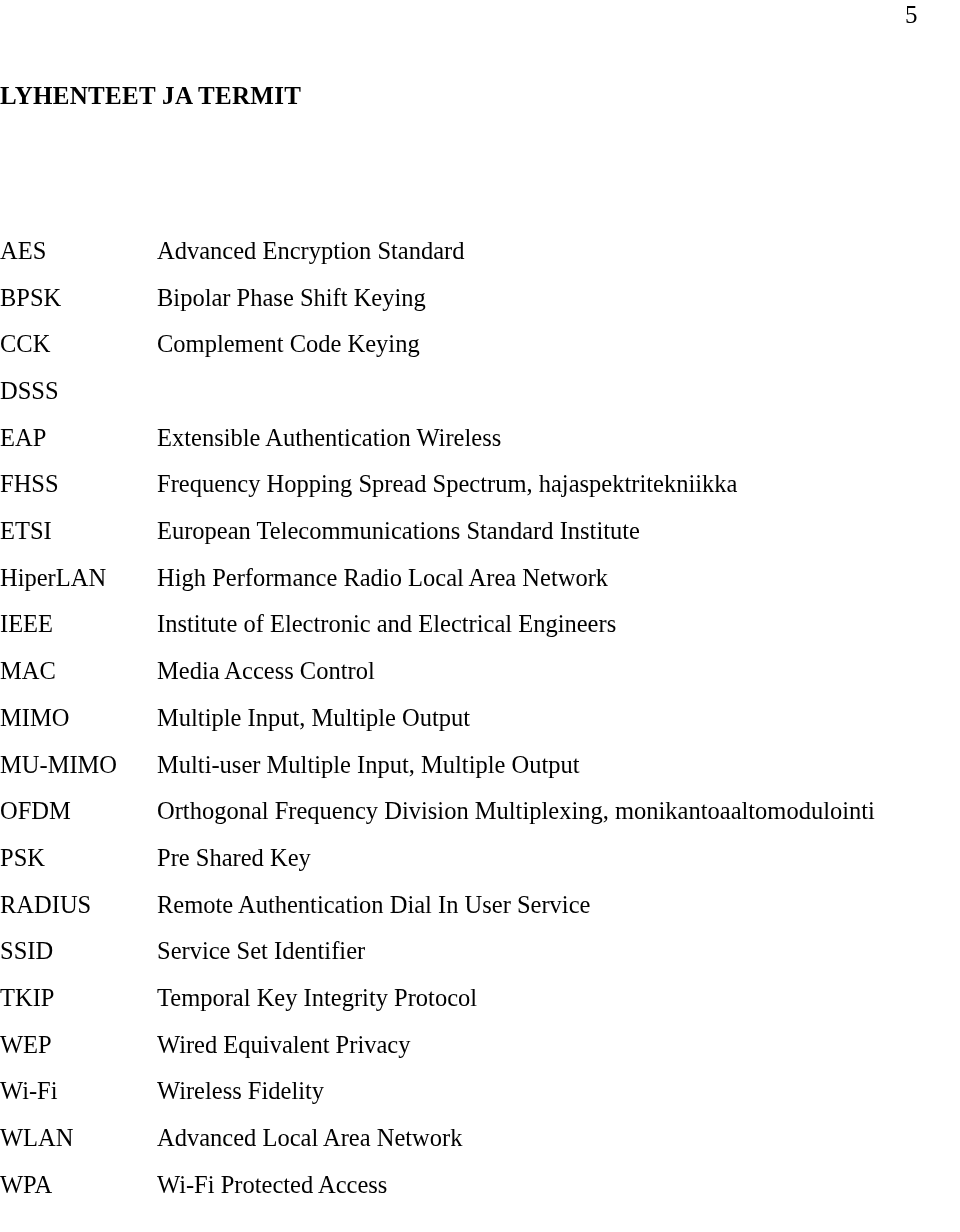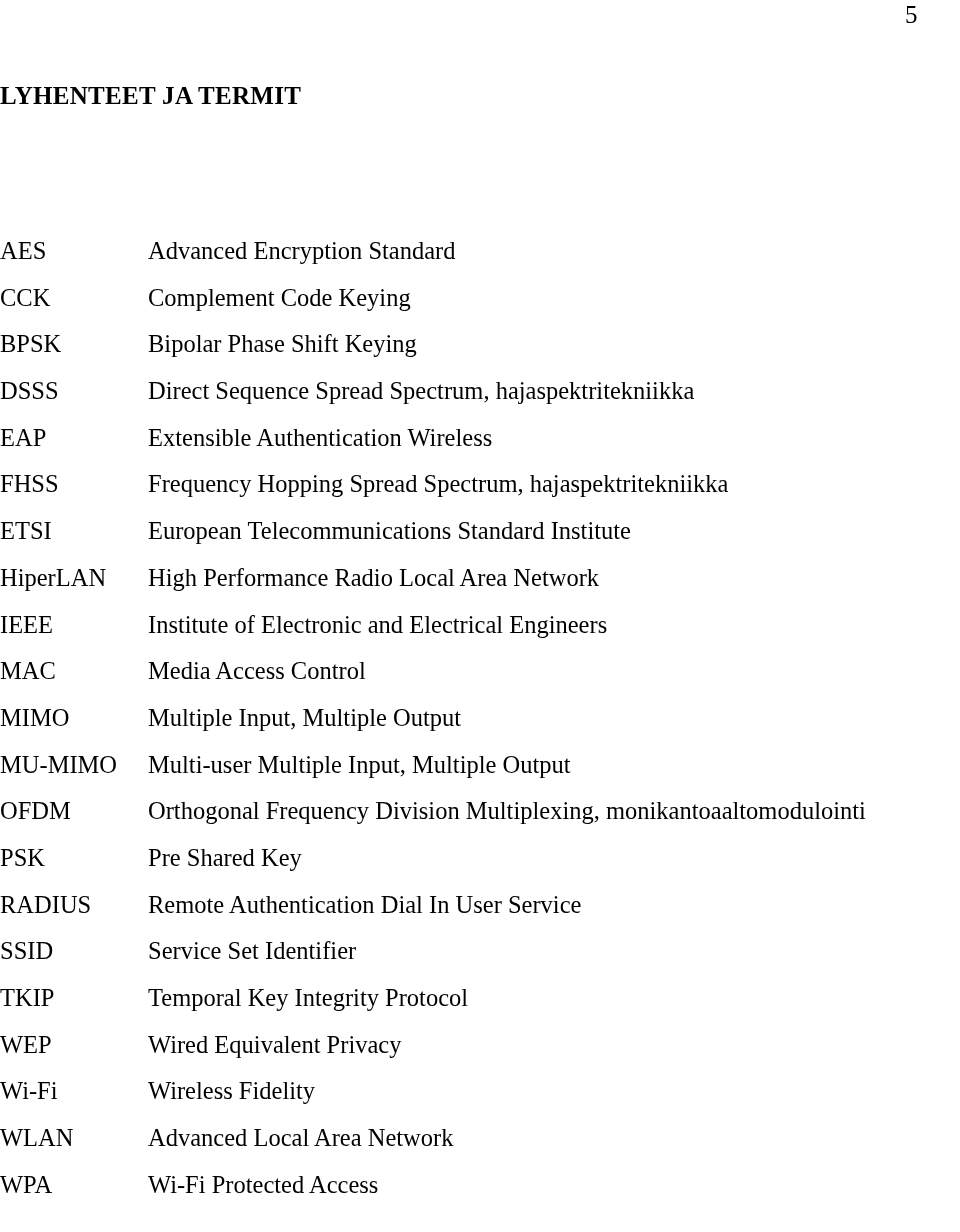--- a/index.html
+++ b/index.html
@@ -38,64 +38,64 @@
     font-family: "Liberation Serif", serif;
   }
   .glossary {
     position: absolute;
     top: 228px;
     left: 0px;
     width: 960px;
   }
   .entry {
     display: flex;
-    align-items: flex-start;
+    align-items: flex-end;
     height: 46.7px;
     font-size: 24.5px;
     line-height: 46.7px;
   }
   .term {
     width: 148px;
     flex: 0 0 148px;
     white-space: nowrap;
   }
   .definition {
     flex: 1 1 auto;
     white-space: nowrap;
+    margin-left: 9px;
   }
 </style>
 </head>
 <body>
 
 <div class="page">
 
   <div class="page-number">5</div>
 
   <div class="heading">LYHENTEET JA TERMIT</div>
 
   <div class="glossary">
 
     <div class="entry">
       <div class="term">AES</div>
       <div class="definition">Advanced Encryption Standard</div>
     </div>
 
     <div class="entry">
+      <div class="term">BPSK</div>
+      <div class="definition">Bipolar Phase Shift Keying</div>
+    </div>
+
+    <div class="entry">
       <div class="term">CCK</div>
       <div class="definition">Complement Code Keying</div>
     </div>
 
     <div class="entry">
-      <div class="term">BPSK</div>
-      <div class="definition">Bipolar Phase Shift Keying</div>
-    </div>
-
-    <div class="entry">
       <div class="term">DSSS</div>
-      <div class="definition">Direct Sequence Spread Spectrum, hajaspektritekniikka</div>
     </div>
 
     <div class="entry">
       <div class="term">EAP</div>
       <div class="definition">Extensible Authentication Wireless</div>
     </div>
 
     <div class="entry">
       <div class="term">FHSS</div>
       <div class="definition">Frequency Hopping Spread Spectrum, hajaspektritekniikka</div>

